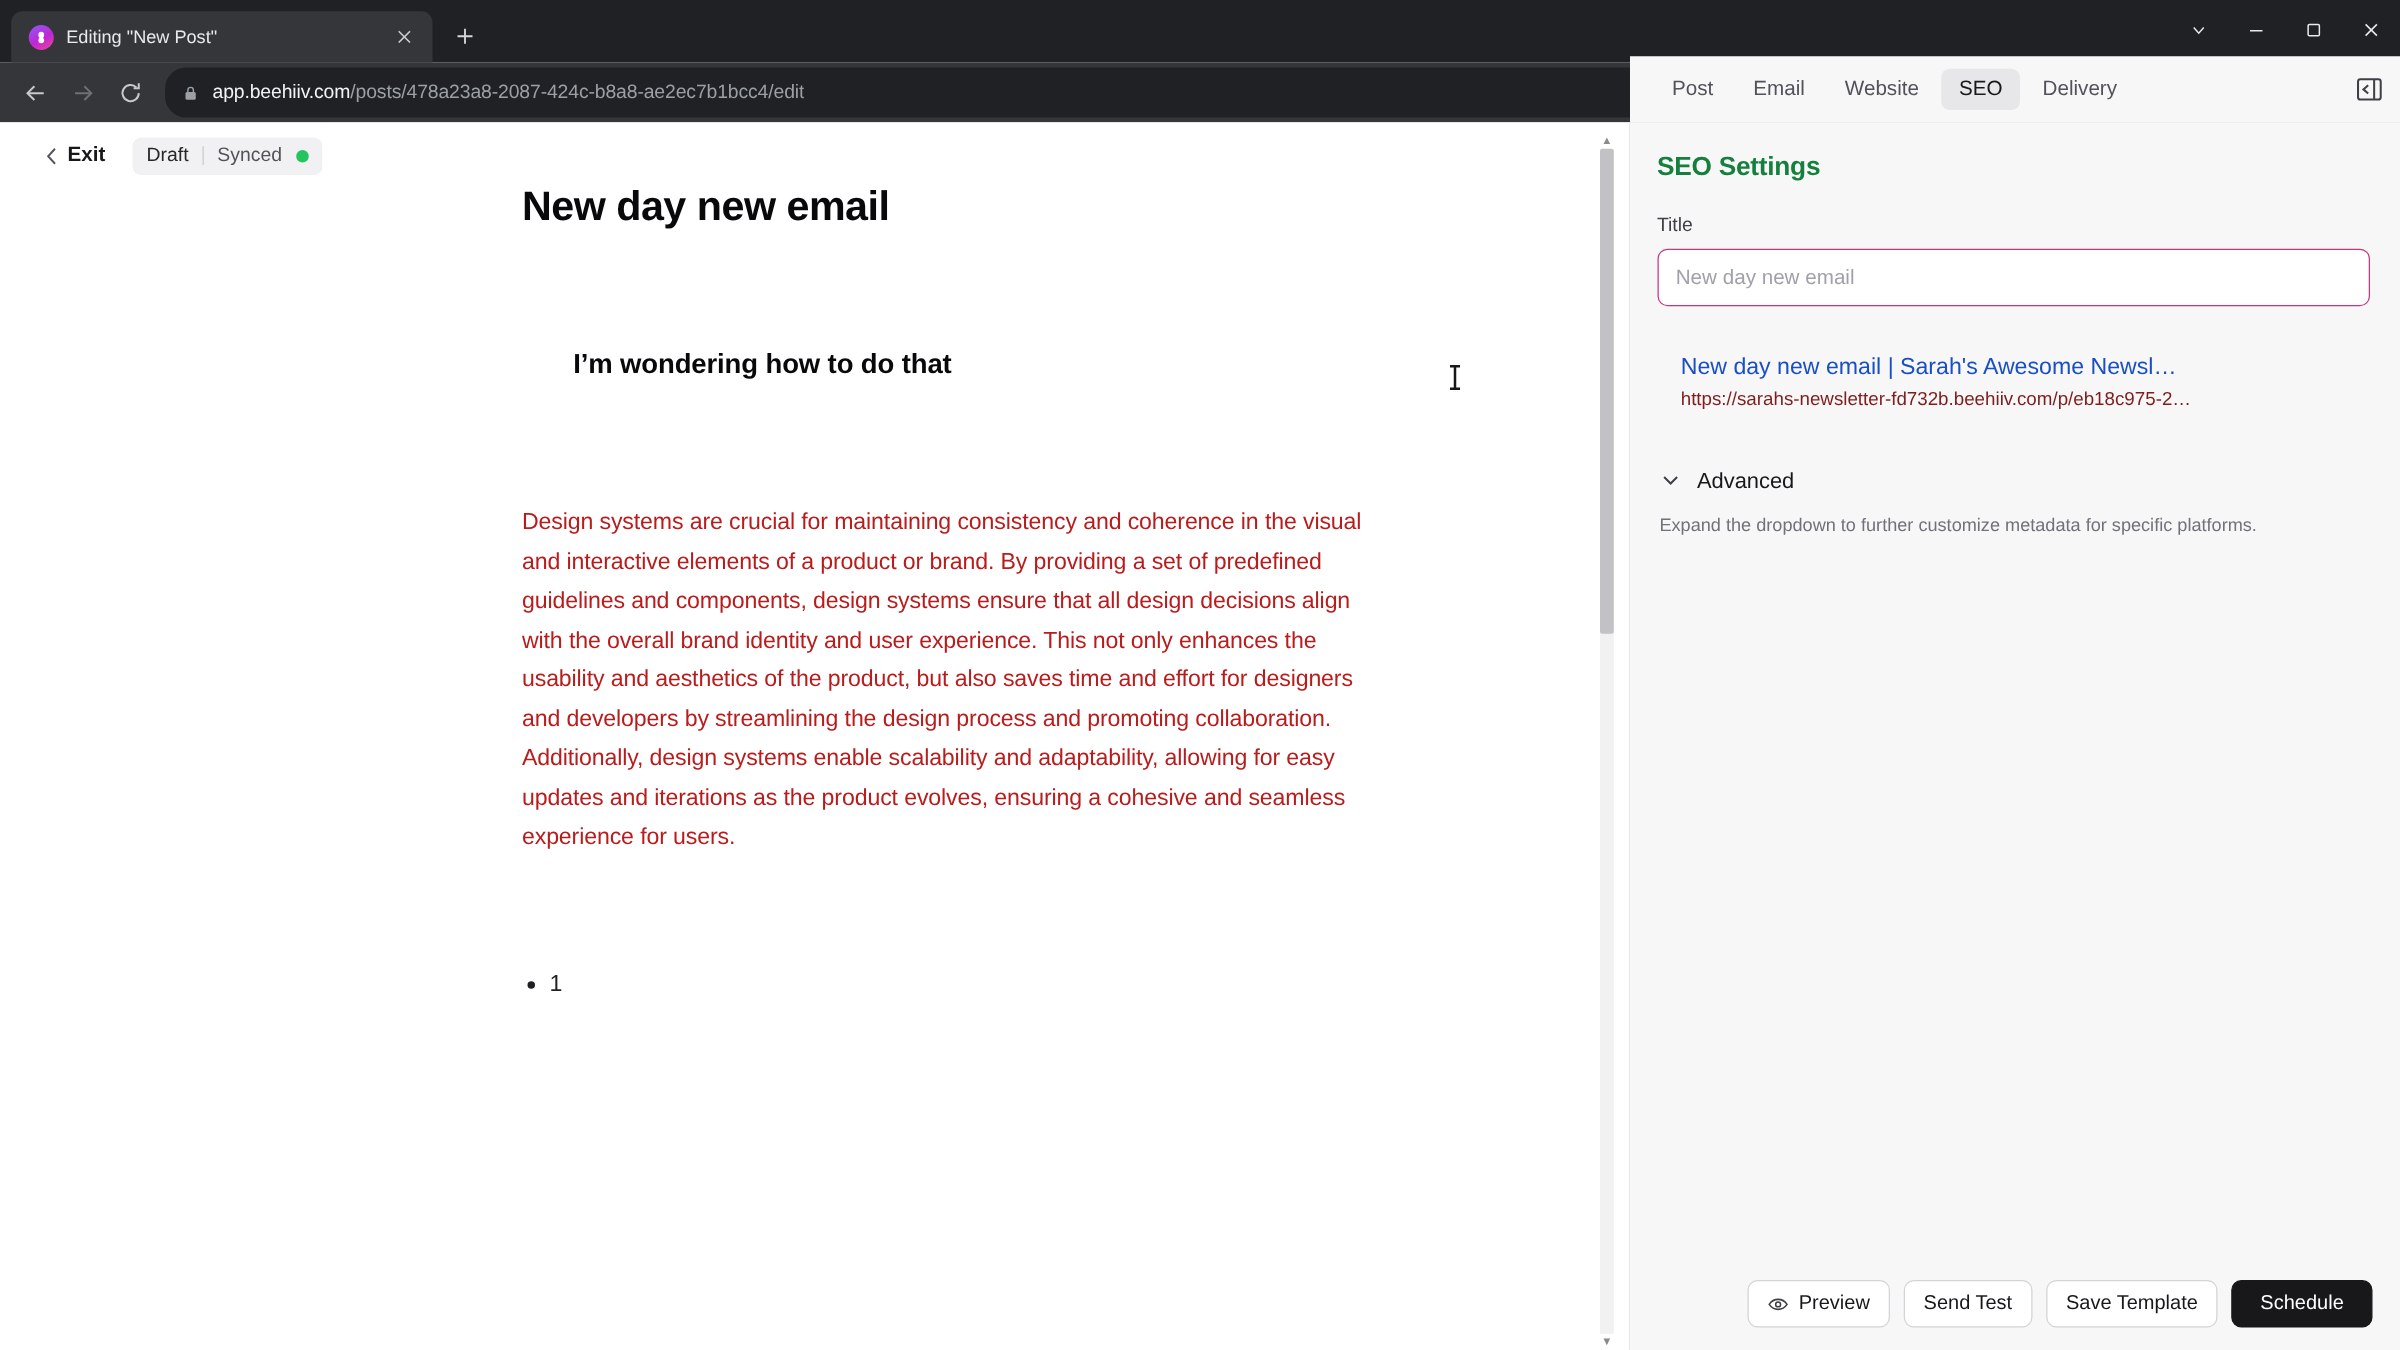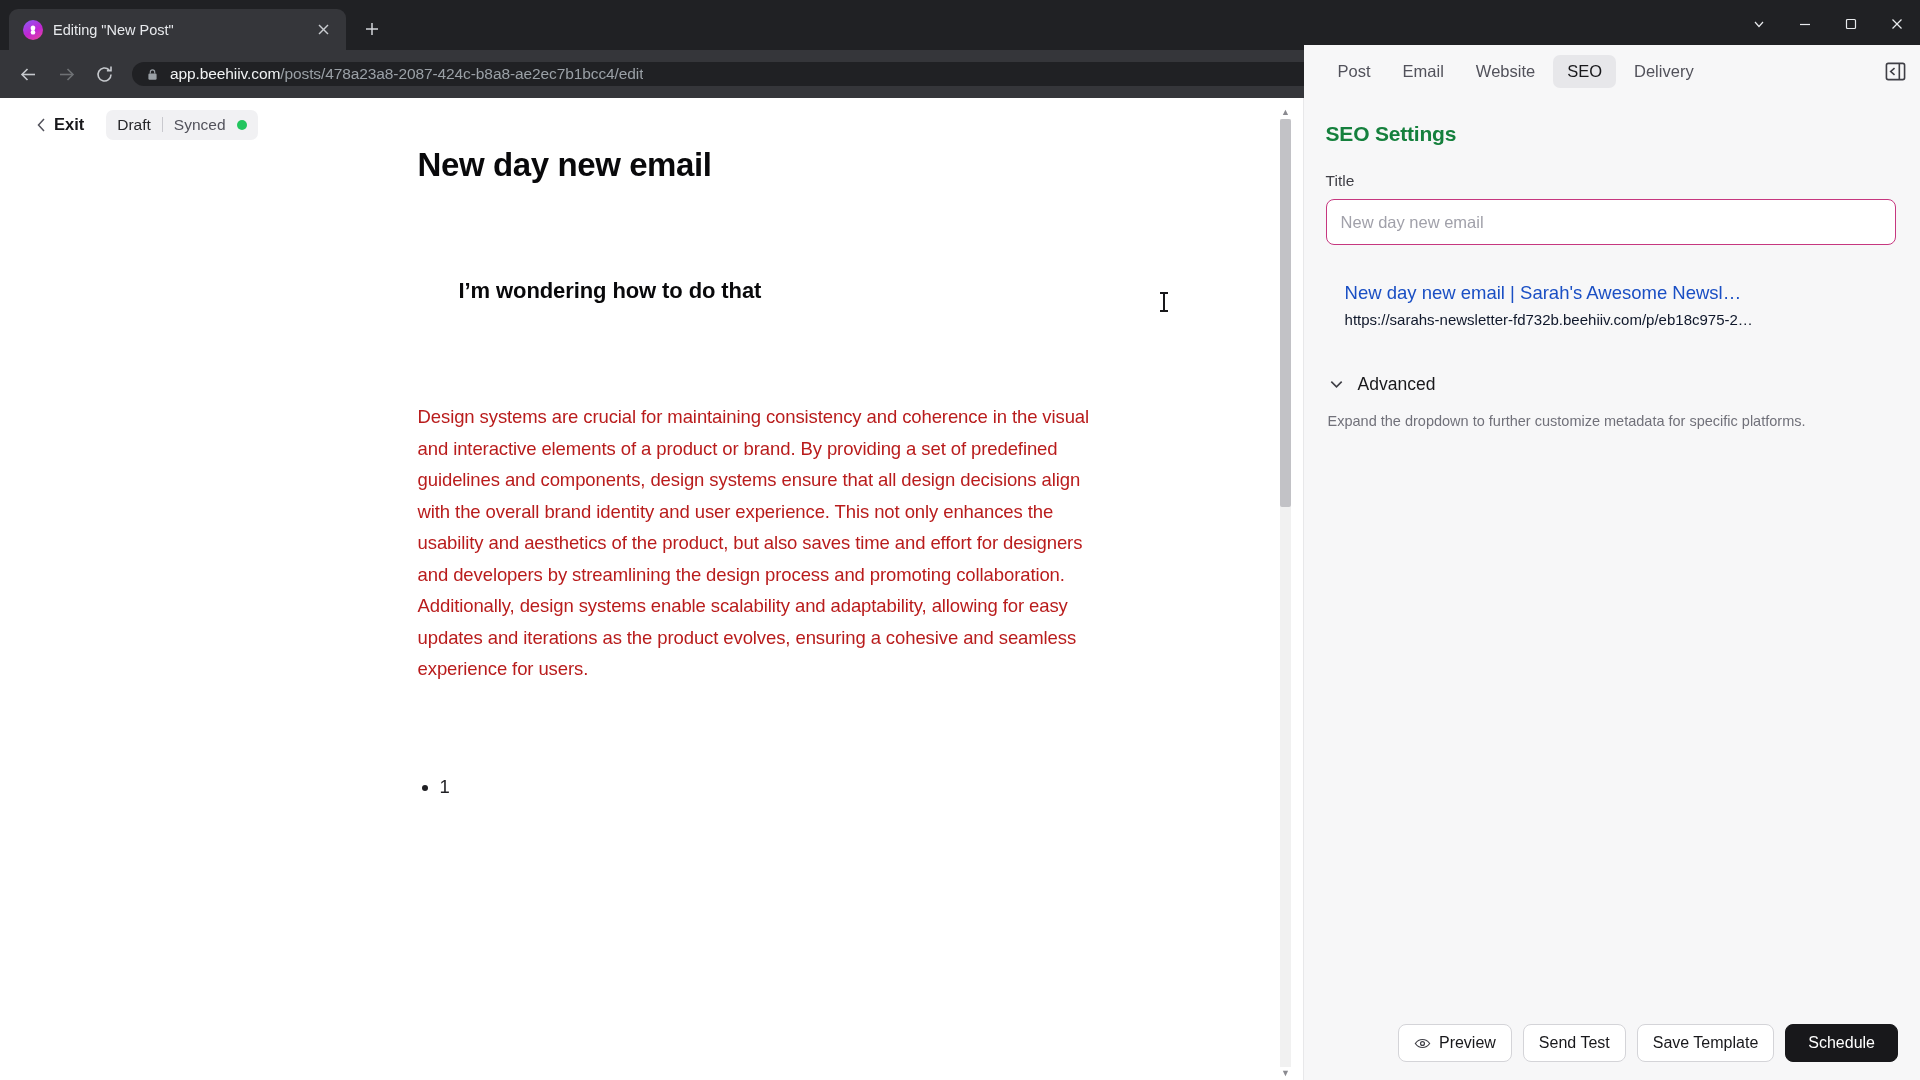--- a/index.html
+++ b/index.html
@@ -54,21 +54,21 @@
   .omnibar {
     height:48px; background:#35363a; display:flex; align-items:center;
     padding:0 10px; gap:2px; flex:none;
   }
   .navbtn {
     width:36px; height:36px; border-radius:50%; display:flex;
     align-items:center; justify-content:center; color:#c6c9cd; flex:none;
   }
   .navbtn.dim { color:#6e7174; }
   .urlbox {
-    flex:1; height:24px; background:#202124; border-radius:17px;
+    flex:1; height:40px; background:#202124; border-radius:17px;
     display:flex; align-items:center; padding:0 14px; margin:0 8px;
     gap:11px; min-width:0;
   }
   .lock { color:#9aa0a6; flex:none; display:flex; }
   .urltext {
     font-size:15.5px; color:#9aa0a6; white-space:nowrap;
     overflow:hidden; text-overflow:ellipsis; letter-spacing:-.1px;
   }
   .urltext .host { color:#f1f3f4; }
   .omni-right { display:flex; align-items:center; gap:4px; flex:none; }
@@ -193,21 +193,21 @@
     position:absolute; right:4px; bottom:3px; color:#b4b4ba;
     font-size:10px; line-height:1; transform:rotate(0deg);
   }
 
   .serp { margin-top:36px; padding-left:19px; }
   .serp-title {
     font-size:18.5px; color:#1a4fc4; line-height:24px; white-space:nowrap;
     overflow:hidden; text-overflow:ellipsis;
   }
   .serp-url {
-    font-size:15px; color:#0f172a; margin-top:6px; white-space:nowrap;
+    font-size:15px; color:#7f1d1d; margin-top:6px; white-space:nowrap;
     overflow:hidden; text-overflow:ellipsis;
   }
 
   .advanced {
     margin-top:46px; display:flex; align-items:center; gap:13px; padding-left:2px;
   }
   .adv-label { font-size:17.5px; color:#18181b; font-weight:500; }
   .adv-hint {
     margin-top:16px; font-size:14.5px; color:#71717a; line-height:20px;
     padding-left:2px;

